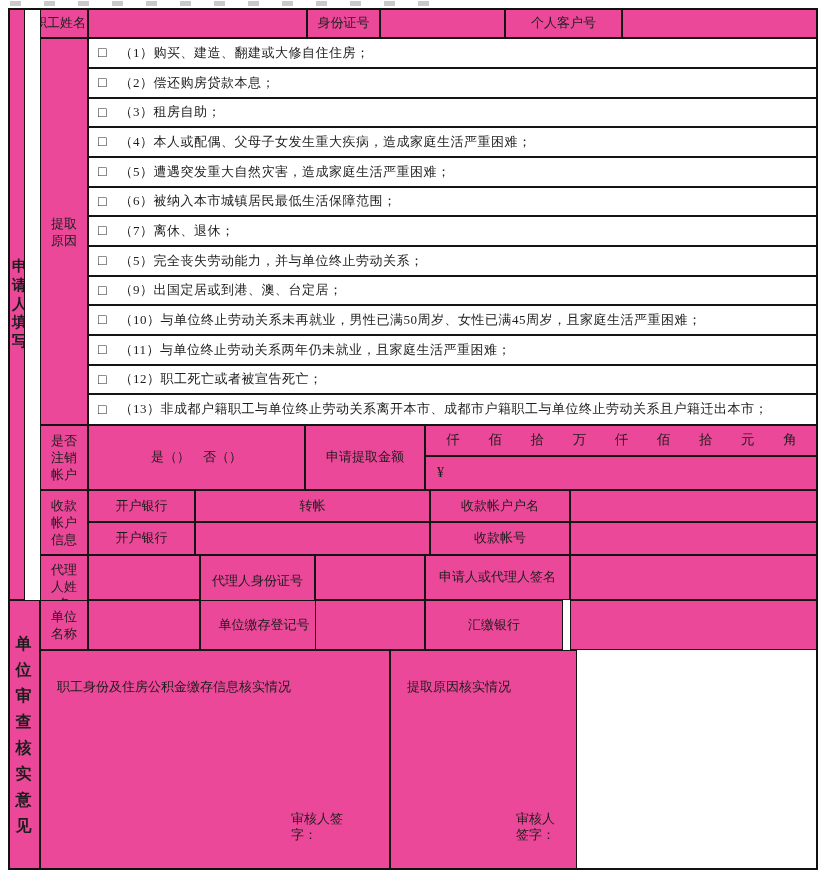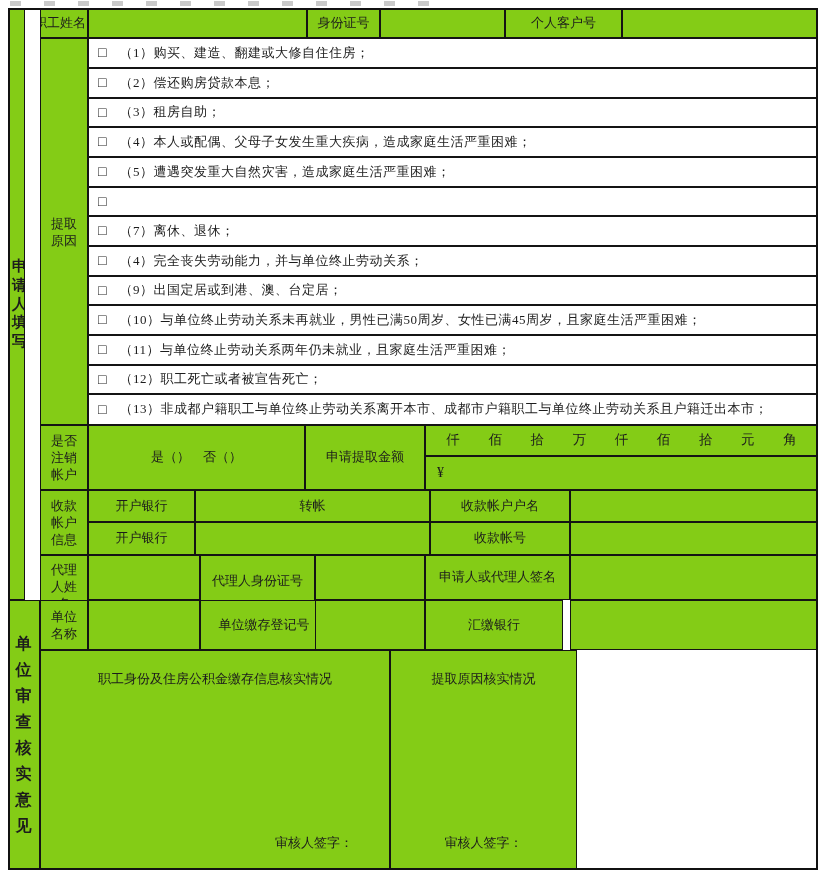--- a/index.html
+++ b/index.html
@@ -3,35 +3,35 @@
 <meta charset="utf-8">
 <style>
   html,body{margin:0;padding:0;background:#fff;}
   #form{
     position:relative;width:820px;height:875px;background:#fff;
     font-family:"Liberation Serif","DejaVu Serif",serif;
     color:#1c1c1c;overflow:hidden;
   }
   .cell{
     position:absolute;border:1px solid #141414;box-sizing:border-box;
-    background:#84cc16;display:flex;align-items:center;justify-content:center;
+    background:#ec4899;display:flex;align-items:center;justify-content:center;
     font-size:13px;line-height:1.25;overflow:hidden;
   }
   .vlabel{white-space:pre-line;text-align:center;font-weight:bold;font-size:15px;letter-spacing:2px;}
   .vlabel2{white-space:pre-line;text-align:center;font-weight:bold;font-size:16px;line-height:26px;letter-spacing:1px;}
   .blabel{white-space:pre-line;text-align:center;font-size:13px;line-height:17px;}
   .clipleft{justify-content:flex-start;white-space:nowrap;}
   .clipleft span{margin-left:-7px;}
   .reason-row{left:88px;width:730px;justify-content:flex-start;padding-left:9px;background:#fff;}
   .cbx{font-size:14px;margin-right:13px;color:#222;}
   .rtext{font-size:13px;letter-spacing:0.5px;}
   .digits{justify-content:space-around;padding:0 6px;}
   .digits span{font-size:13.5px;}
   .amt{justify-content:flex-start;padding-left:11px;align-items:flex-start;padding-top:7px;font-size:14px;}
-  .review{flex-direction:column;justify-content:flex-start;align-items:stretch;padding:8px;}
+  .review{flex-direction:row;justify-content:flex-start;align-items:stretch;padding:16px;}
   .rv-title{text-align:center;margin-top:12px;font-size:13px;flex:none;}
   .rv-body{flex:1;position:relative;}
   .rv-sign-r{position:absolute;bottom:10px;right:28px;font-size:13px;}
   .rv-sign-c{position:absolute;bottom:10px;left:0;right:0;text-align:center;font-size:13px;}
   .rv-cert{position:absolute;top:95px;left:12px;width:215px;font-size:13px;line-height:19px;text-indent:2em;text-align:left;}
   .rv-stamp{position:absolute;bottom:9px;left:16px;font-size:13px;letter-spacing:1px;}
   #frame{position:absolute;left:8px;top:8px;width:810px;height:862px;border:2px solid #111;box-sizing:border-box;pointer-events:none;}
   #smudge{
     position:absolute;left:10px;top:1px;width:430px;height:5px;opacity:.45;
     background:repeating-linear-gradient(90deg,#8a8a8a 0 11px,transparent 11px 34px);
@@ -83,28 +83,29 @@
       <div class="cell reason-row" style="top: 127px; height: 30px;">
         <span class="cbx">□</span>
         <span class="rtext">（4）本人或配偶、父母子女发生重大疾病，造成家庭生活严重困难；</span>
       </div>
       <div class="cell reason-row" style="top: 157px; height: 30px;">
         <span class="cbx">□</span>
         <span class="rtext">（5）遭遇突发重大自然灾害，造成家庭生活严重困难；</span>
       </div>
       <div class="cell reason-row" style="top: 187px; height: 29px;">
         <span class="cbx">□</span>
+        <span class="rtext">（6）被纳入本市城镇居民最低生活保障范围；</span>
       </div>
       <div class="cell reason-row" style="top: 216px; height: 30px;">
         <span class="cbx">□</span>
         <span class="rtext">（7）离休、退休；</span>
       </div>
       <div class="cell reason-row" style="top: 246px; height: 30px;">
         <span class="cbx">□</span>
-        <span class="rtext">（4）完全丧失劳动能力，并与单位终止劳动关系；</span>
+        <span class="rtext">（5）完全丧失劳动能力，并与单位终止劳动关系；</span>
       </div>
       <div class="cell reason-row" style="top: 276px; height: 29px;">
         <span class="cbx">□</span>
         <span class="rtext">（9）出国定居或到港、澳、台定居；</span>
       </div>
       <div class="cell reason-row" style="top: 305px; height: 30px;">
         <span class="cbx">□</span>
         <span class="rtext">（10）与单位终止劳动关系未再就业，男性已满50周岁、女性已满45周岁，且家庭生活严重困难；</span>
       </div>
       <div class="cell reason-row" style="top: 335px; height: 30px;">

